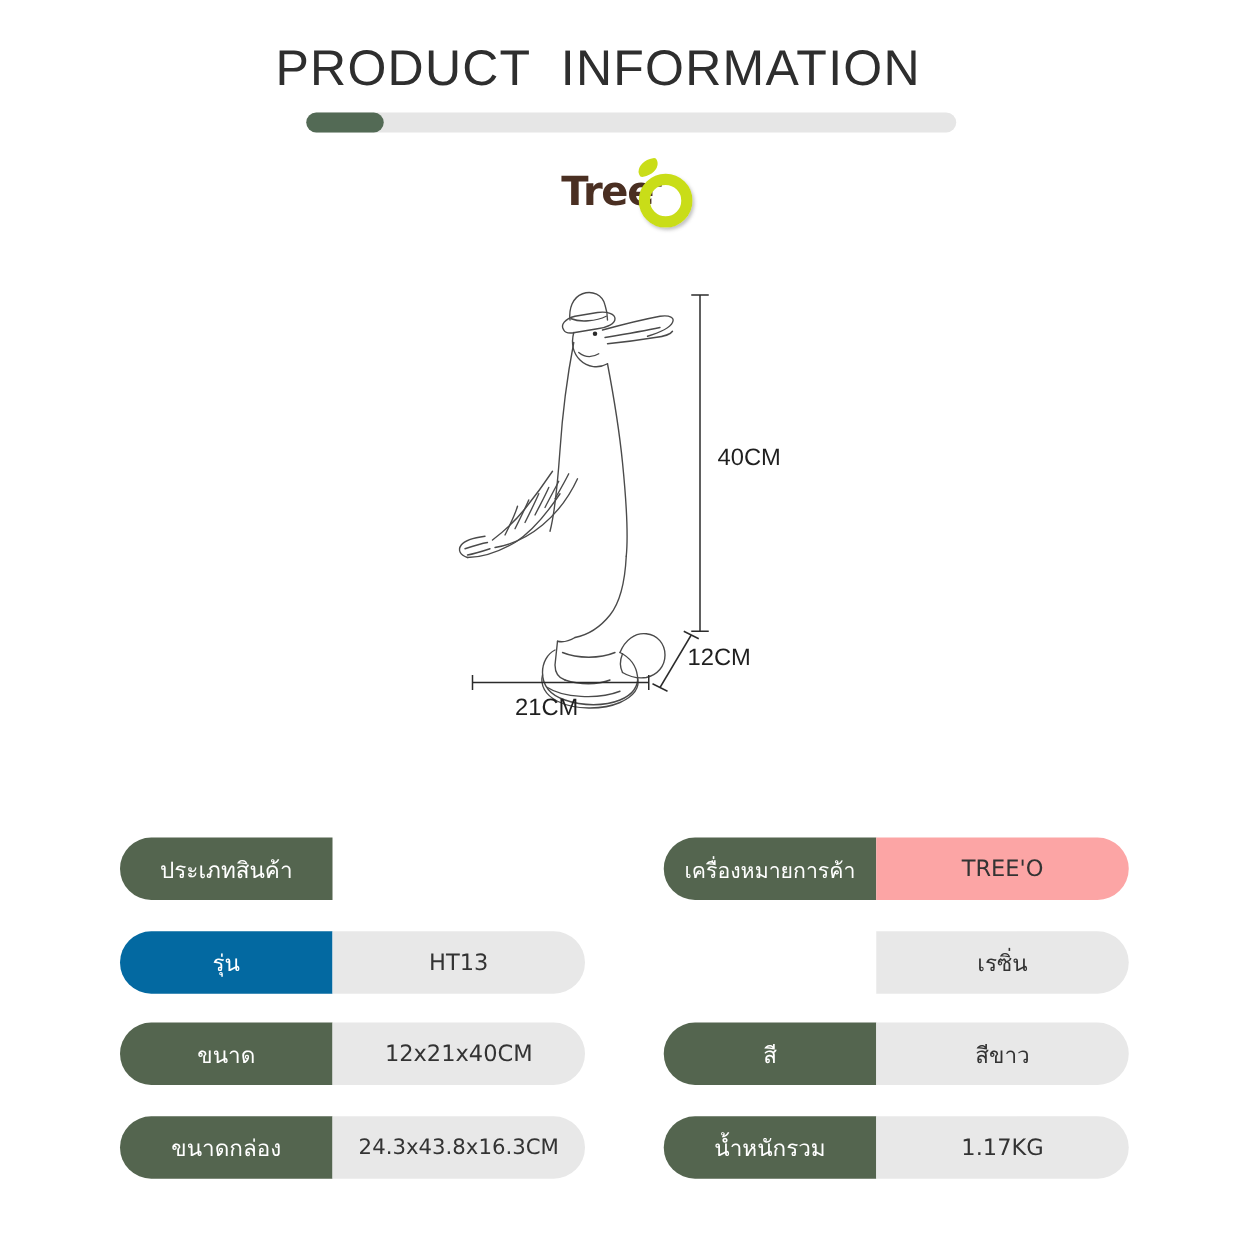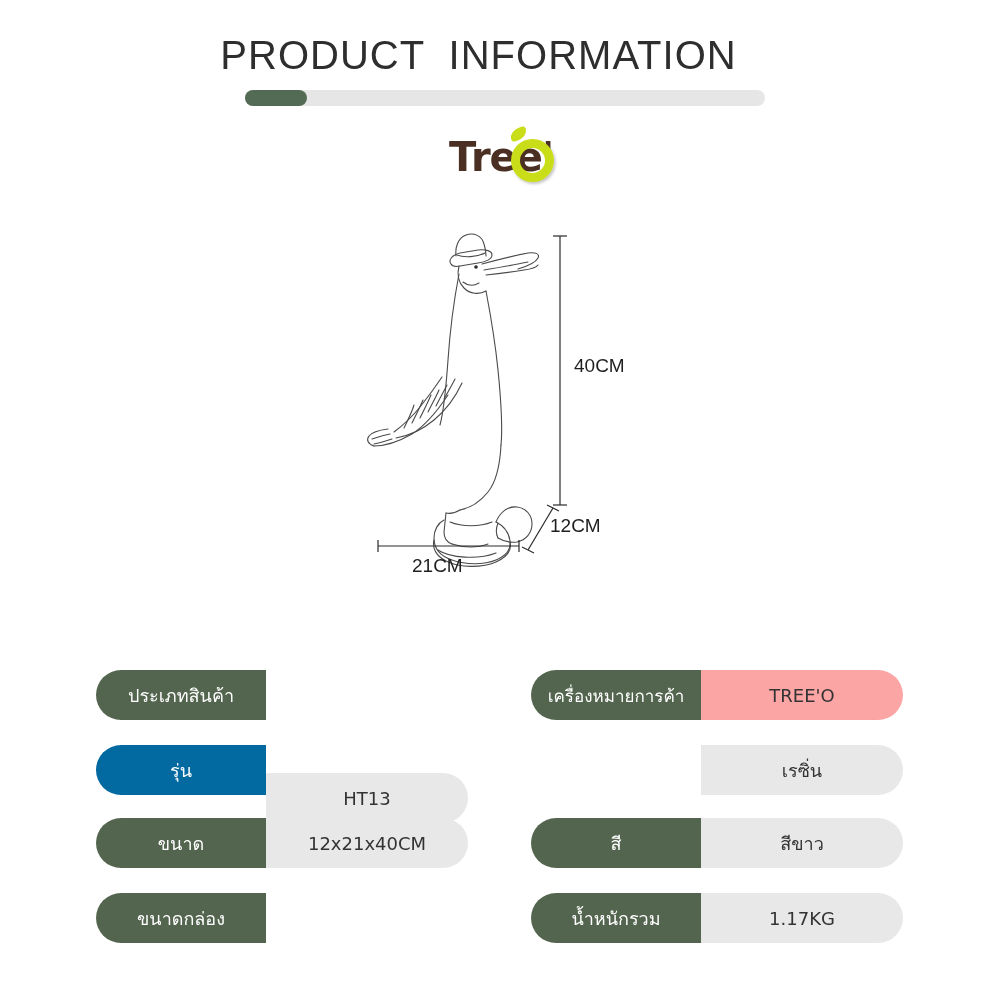--- a/index.html
+++ b/index.html
@@ -53,21 +53,21 @@
     position: absolute;
     left: 440px;
     top: 126px;
     width: 130px;
     height: 66px;
   }
   #logo-text {
     position: absolute;
     left: 9px;
     top: 8px;
-    font-size: 40px;
+    font-size: 32px;
     font-weight: 700;
     color: #4a2f22;
     letter-spacing: -1px;
     font-family: "DejaVu Sans", sans-serif;
   }
   #logo-ring {
     position: absolute;
     left: 71px;
     top: 13px;
     width: 43px;
@@ -227,28 +227,29 @@
   </g>
 </svg>
 
 <div id="spec-table">
 
   <div class="spec-row" style="left:96px; top:670px; width:372px;">
     <div class="spec-label" style="background: rgb(84, 101, 79);">ประเภทสินค้า</div>
   </div>
   <div class="spec-row" style="left:96px; top:745px; width:372px;">
     <div class="spec-label" style="background: #0369a1;">รุ่น</div>
-    <div class="spec-value" style="background: rgb(232, 232, 232); margin-top: 28px;">HT13</div>
+    <div class="spec-value" style="background: rgb(232, 232, 232);">HT13</div>
   </div>
   <div class="spec-row" style="left:96px; top:818px; width:372px;">
     <div class="spec-label" style="background: rgb(84, 101, 79);">ขนาด</div>
     <div class="spec-value" style="background: rgb(232, 232, 232);">12x21x40CM</div>
   </div>
   <div class="spec-row" style="left:96px; top:893px; width:372px;">
     <div class="spec-label" style="background: rgb(84, 101, 79);">ขนาดกล่อง</div>
+    <div class="spec-value" style="font-size: 17px; background: rgb(232, 232, 232);">24.3x43.8x16.3CM</div>
   </div>
 
   <div class="spec-row" style="left:531px; top:670px; width:372px;">
     <div class="spec-label" style="font-size: 17px; background: rgb(84, 101, 79);">เครื่องหมายการค้า</div>
     <div class="spec-value" style="background: #fca5a5;">TREE'O</div>
   </div>
   <div class="spec-row" style="left:531px; top:745px; width:372px;">
     <div class="spec-value" style="background: rgb(232, 232, 232);">เรซิ่น</div>
   </div>
   <div class="spec-row" style="left:531px; top:818px; width:372px;">

